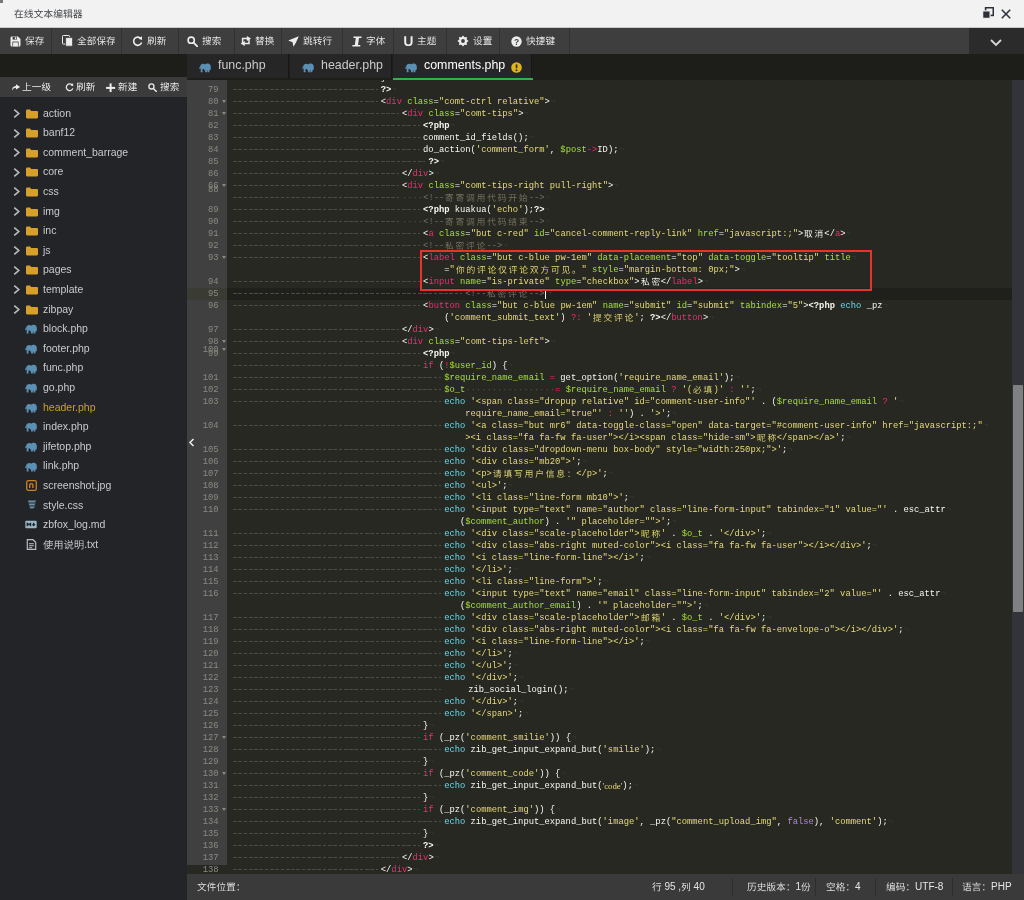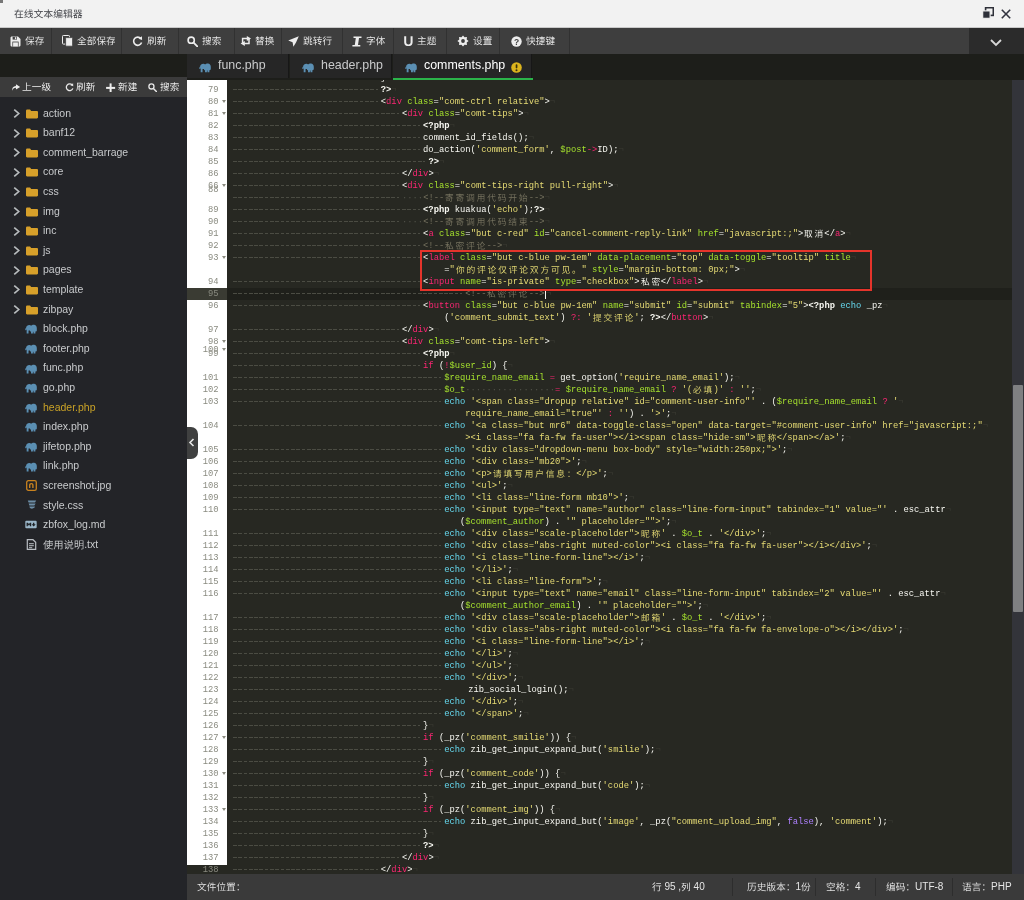--- a/index.html
+++ b/index.html
@@ -10,21 +10,21 @@
 .tbtn{position:absolute;top:28px;height:26px;border-right:1px solid #313131}
 #row2{position:absolute;left:0;top:54px;width:1024px;height:25.5px;background:#1d1e1a}
 #dirbar{position:absolute;left:0;top:0;width:187px;height:23px;background:#3a3a3a;line-height:23px;white-space:nowrap;overflow:hidden}
 .tab{position:absolute;top:0;height:23.5px;background:#262626;border-right:1px solid #171717;line-height:23px;white-space:nowrap}
 .tab .lab{font-size:12.4px;color:#c9cacb;vertical-align:top}
 #opsrow{position:absolute;left:0;top:77px;width:187px;height:20px;background:#3b3b3b;line-height:20px;white-space:nowrap}
 #sidebar{position:absolute;left:0;top:97px;width:187px;height:803px;background:#232428}
 .frow{position:absolute;left:0;width:187px;height:19.6px;line-height:19.6px;white-space:nowrap}
 .frow .lab{font-size:10.5px;color:#c8cacc;vertical-align:top}
 #editor{position:absolute;left:187px;top:79.5px;width:837px;height:794.5px;background:#272822;overflow:hidden}
-#gutter{position:absolute;left:0;top:0;width:40px;height:785px;background:#ffffff}
+#gutter{position:absolute;left:0;top:0;width:40px;height:785px;background:#404040}
 .grow{position:absolute;left:0;width:40px;height:12px}
 .grow span{position:absolute;right:8.5px;top:0;display:block;height:12px;line-height:12px;font-family:"Liberation Mono",monospace;font-size:8.8px;color:#8a8b80}
 .grow.ghl{background:#3a3b33}
 .fold{position:absolute;right:1px;top:4px;width:0;height:0;border-left:2.6px solid transparent;border-right:2.6px solid transparent;border-top:3.6px solid #8a8b80}
 .crow{position:absolute;left:46px;height:12px;line-height:12px;white-space:pre;font-family:"Liberation Mono",monospace;font-size:8.8px}
 .crow span{display:inline-block;height:12px;line-height:12px;vertical-align:top;white-space:pre}
 .dash{display:inline-block;height:12px;background:linear-gradient(to bottom,transparent 5px,#4b4c43 5px,#4b4c43 6px,transparent 6px);-webkit-mask-image:repeating-linear-gradient(to right,#000 0 4px,transparent 4px 5.28px);mask-image:repeating-linear-gradient(to right,#000 0 3.7px,transparent 3.7px 5.28px)}
 .eol{color:#3c3d35}
 .cursor{display:inline-block;width:1.5px;height:10px !important;margin-top:1px;background:#f8f8f2}
 #activeline{position:absolute;left:40px;top:208px;width:797px;height:12px;background:#1f201b}
@@ -655,21 +655,21 @@
       <div class="crow" style="top:580.0px"><span class="dash" style="width:208.2px"></span><span style="display:inline-block;width:3.0px"></span><span style="color:#66d9ef;">echo </span><span style="color:#e6db74;">'&lt;/ul&gt;'</span><span style="color:#f8f8f2;">;</span><span class="eol">¬</span></div>
       <div class="crow" style="top:592.0px"><span class="dash" style="width:208.2px"></span><span style="display:inline-block;width:3.0px"></span><span style="color:#66d9ef;">echo </span><span style="color:#e6db74;">'&lt;/div&gt;'</span><span style="color:#f8f8f2;">;</span><span class="eol">¬</span></div>
       <div class="crow" style="top:604.0px"><span class="dash" style="width:208.2px"></span><span style="display:inline-block;width:3.0px"></span><span style="color:#f8f8f2;margin-left:24px;">zib_social_login();</span><span class="eol">¬</span></div>
       <div class="crow" style="top:616.0px"><span class="dash" style="width:208.2px"></span><span style="display:inline-block;width:3.0px"></span><span style="color:#66d9ef;">echo </span><span style="color:#e6db74;">'&lt;/div&gt;'</span><span style="color:#f8f8f2;">;</span><span class="eol">¬</span></div>
       <div class="crow" style="top:628.0px"><span class="dash" style="width:208.2px"></span><span style="display:inline-block;width:3.0px"></span><span style="color:#66d9ef;">echo </span><span style="color:#e6db74;">'&lt;/span&gt;'</span><span style="color:#f8f8f2;">;</span><span class="eol">¬</span></div>
       <div class="crow" style="top:640.0px"><span class="dash" style="width:187.1px"></span><span style="display:inline-block;width:3.0px"></span><span style="color:#f8f8f2;">}</span><span class="eol">¬</span></div>
       <div class="crow" style="top:652.0px"><span class="dash" style="width:187.1px"></span><span style="display:inline-block;width:3.0px"></span><span style="color:#f92672;">if</span><span style="color:#f8f8f2;"> (_pz(</span><span style="color:#e6db74;">'comment_smilie'</span><span style="color:#f8f8f2;">)) {</span><span class="eol">¬</span></div>
       <div class="crow" style="top:664.0px"><span class="dash" style="width:208.2px"></span><span style="display:inline-block;width:3.0px"></span><span style="color:#66d9ef;">echo </span><span style="color:#f8f8f2;">zib_get_input_expand_but(</span><span style="color:#e6db74;">'smilie'</span><span style="color:#f8f8f2;">);</span><span class="eol">¬</span></div>
       <div class="crow" style="top:676.0px"><span class="dash" style="width:187.1px"></span><span style="display:inline-block;width:3.0px"></span><span style="color:#f8f8f2;">}</span><span class="eol">¬</span></div>
       <div class="crow" style="top:688.0px"><span class="dash" style="width:187.1px"></span><span style="display:inline-block;width:3.0px"></span><span style="color:#f92672;">if</span><span style="color:#f8f8f2;"> (_pz(</span><span style="color:#e6db74;">'comment_code'</span><span style="color:#f8f8f2;">)) {</span><span class="eol">¬</span></div>
-      <div class="crow" style="top:700.0px"><span class="dash" style="width:208.2px"></span><span style="display:inline-block;width:3.0px"></span><span style="color:#66d9ef;">echo </span><span style="color:#f8f8f2;">zib_get_input_expand_but(</span><span style="color:#e6db74;">'code'</span><span style="color:#f8f8f2;">);</span><span class="eol">¬</span></div>
+      <div class="crow" style="top:700.0px"><span class="dash" style="width:208.2px"></span><span style="display:inline-block;width:3.0px"></span><span style="color:#66d9ef;">echo </span><span style="color:#f8f8f2;">zib_get_input_expand_but(</span><span style="color:#e6db74;font-family:Liberation Serif, serif;">'code'</span><span style="color:#f8f8f2;">);</span><span class="eol">¬</span></div>
       <div class="crow" style="top:712.0px"><span class="dash" style="width:187.1px"></span><span style="display:inline-block;width:3.0px"></span><span style="color:#f8f8f2;">}</span><span class="eol">¬</span></div>
       <div class="crow" style="top:724.0px"><span class="dash" style="width:187.1px"></span><span style="display:inline-block;width:3.0px"></span><span style="color:#f92672;">if</span><span style="color:#f8f8f2;"> (_pz(</span><span style="color:#e6db74;">'comment_img'</span><span style="color:#f8f8f2;">)) {</span><span class="eol">¬</span></div>
       <div class="crow" style="top:736.0px"><span class="dash" style="width:208.2px"></span><span style="display:inline-block;width:3.0px"></span><span style="color:#66d9ef;">echo </span><span style="color:#f8f8f2;">zib_get_input_expand_but(</span><span style="color:#e6db74;">'image'</span><span style="color:#f8f8f2;">, _pz(</span><span style="color:#e6db74;">"comment_upload_img"</span><span style="color:#f8f8f2;">, </span><span style="color:#ae81ff;">false</span><span style="color:#f8f8f2;">), </span><span style="color:#e6db74;">'comment'</span><span style="color:#f8f8f2;">);</span><span class="eol">¬</span></div>
       <div class="crow" style="top:748.0px"><span class="dash" style="width:187.1px"></span><span style="display:inline-block;width:3.0px"></span><span style="color:#f8f8f2;">}</span><span class="eol">¬</span></div>
       <div class="crow" style="top:760.0px"><span class="dash" style="width:187.1px"></span><span style="display:inline-block;width:3.0px"></span><span style="color:#f8f8f2;font-weight:bold;">?&gt;</span><span class="eol">¬</span></div>
       <div class="crow" style="top:772.0px"><span class="dash" style="width:166.0px"></span><span style="display:inline-block;width:3.0px"></span><span style="color:#f8f8f2;">&lt;/</span><span style="color:#f92672;">div</span><span style="color:#f8f8f2;">&gt;</span><span class="eol">¬</span></div>
       <div class="crow" style="top:784.0px"><span class="dash" style="width:144.8px"></span><span style="display:inline-block;width:3.0px"></span><span style="color:#f8f8f2;">&lt;/</span><span style="color:#f92672;">div</span><span style="color:#f8f8f2;">&gt;</span><span class="eol">¬</span></div>
       <div id="redbox" style="left:233px;top:170px;width:452px;height:41px"></div>
       <div id="scroll">
         <div id="thumb" style="top:305px;height:227px"></div>

